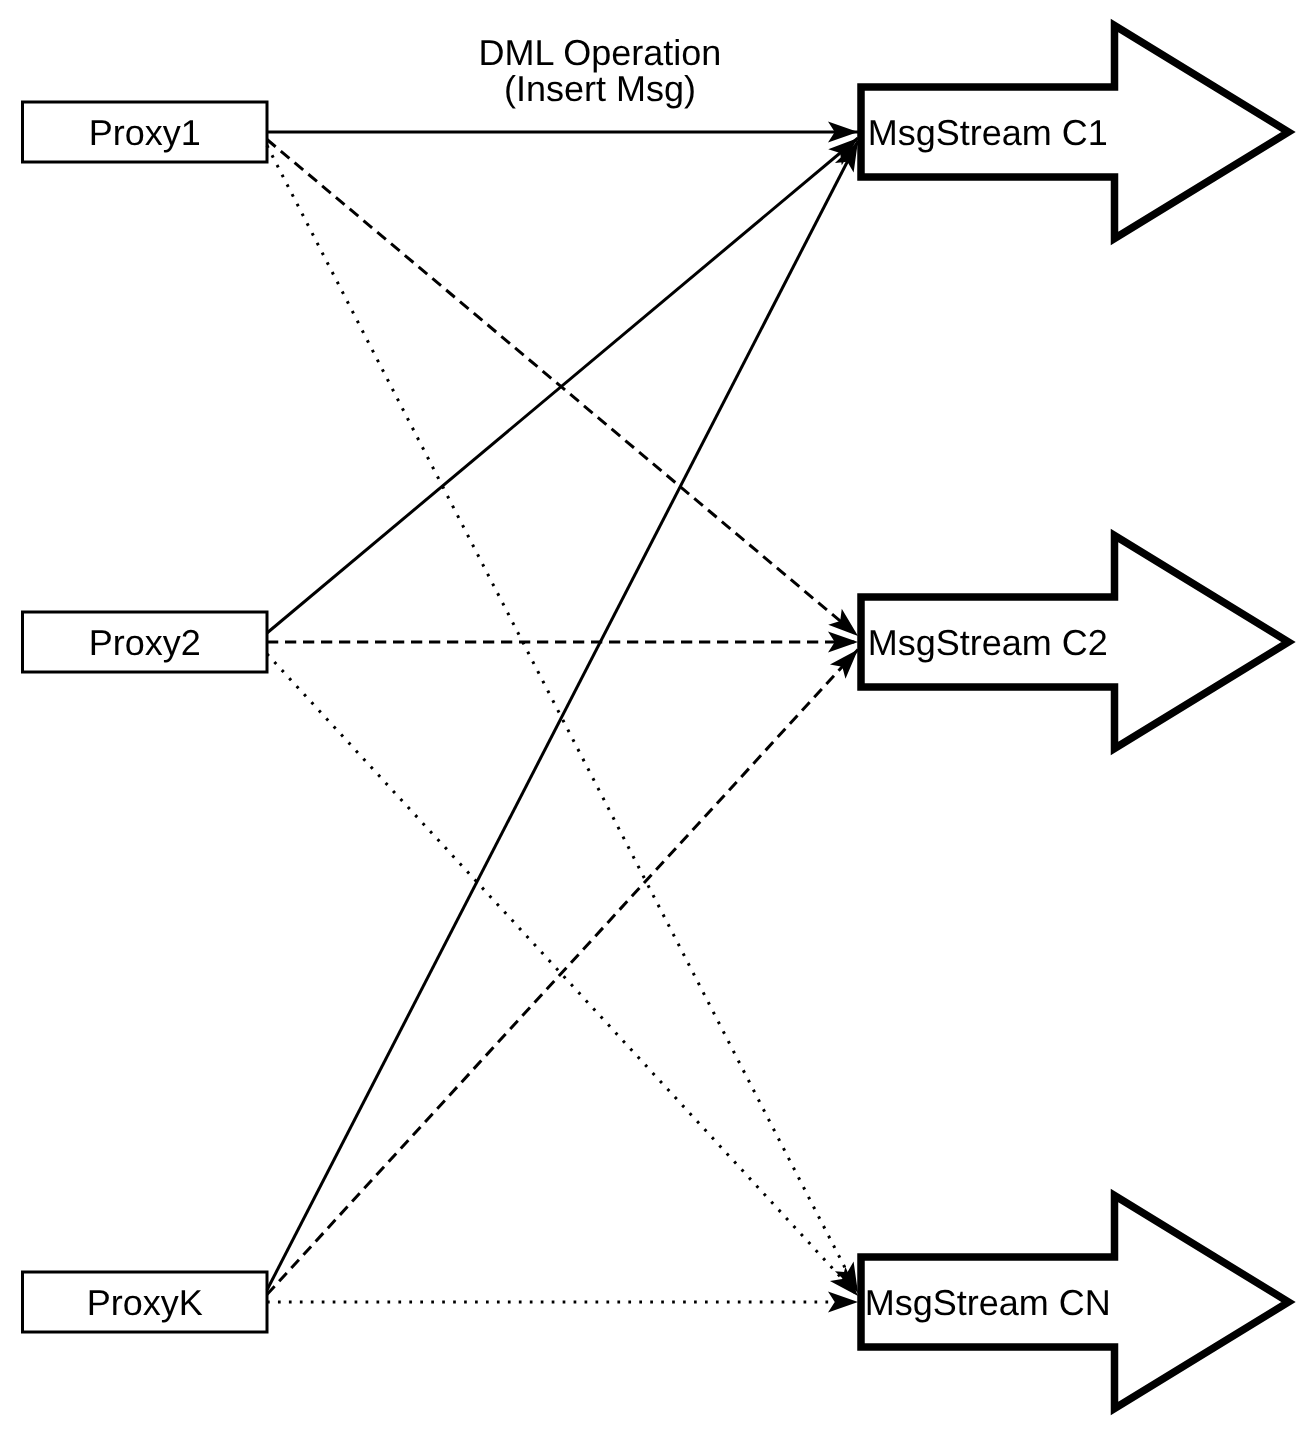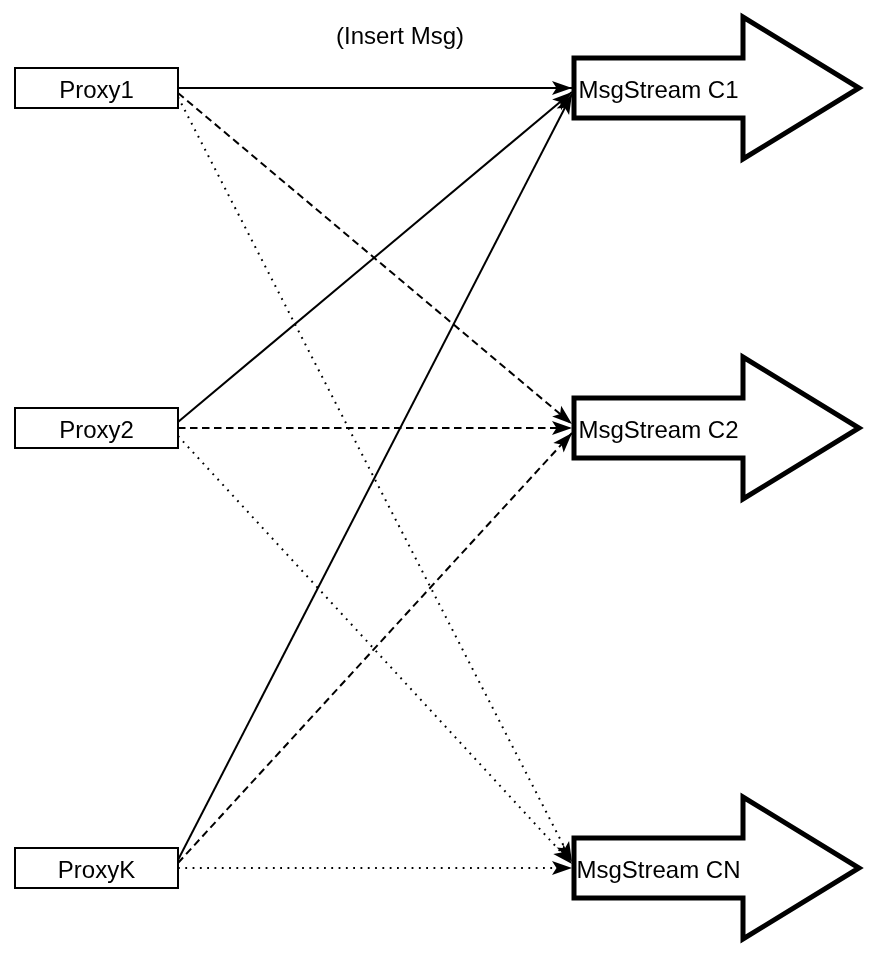--- a/index.html
+++ b/index.html
@@ -66,15 +66,16 @@
         <line x1="178" y1="422" x2="572" y2="92" class="edge edge-solid" marker-end="url(#arrowhead)"></line>
         <line x1="178" y1="428" x2="572" y2="428" class="edge edge-dashed" marker-end="url(#arrowhead)"></line>
         <line x1="178" y1="436" x2="572" y2="864" class="edge edge-dotted" marker-end="url(#arrowhead)"></line>
         <line x1="178" y1="860" x2="572" y2="94" class="edge edge-solid" marker-end="url(#arrowhead)"></line>
         <line x1="178" y1="863" x2="572" y2="433" class="edge edge-dashed" marker-end="url(#arrowhead)"></line>
         <line x1="178" y1="868" x2="572" y2="868" class="edge edge-dotted" marker-end="url(#arrowhead)"></line>
       </g>
   </svg>
 
   <div class="diagram-title">
+    <div>DML Operation</div>
     <div>(Insert Msg)</div>
   </div>
 </div>
 
 </body></html>

